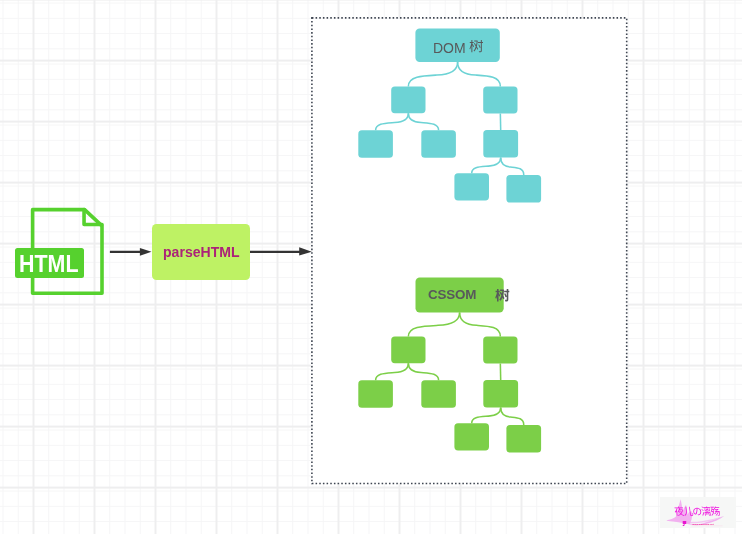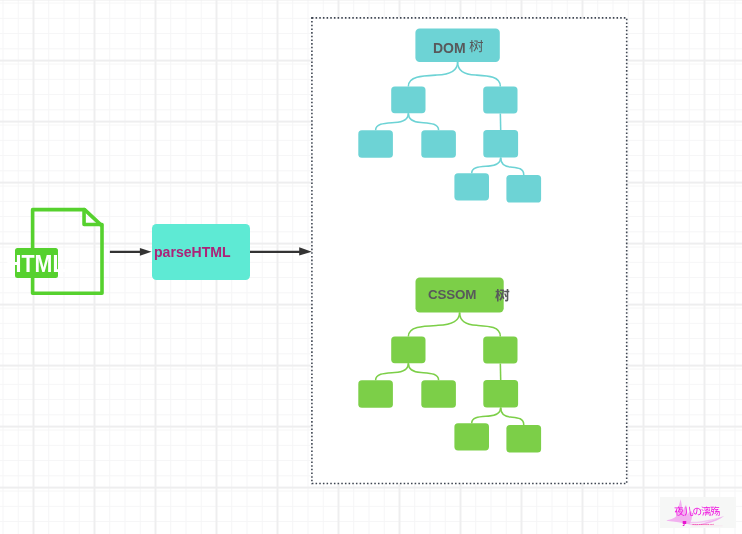--- a/index.html
+++ b/index.html
@@ -19,49 +19,49 @@
       linear-gradient(to bottom, #f5f5f6 1.1px, transparent 1.1px);
     background-size: 61px 61px, 61px 61px, 15.25px 15.25px, 15.25px 15.25px;
     background-position: 32.5px -1.4px, 32.5px -1.4px, 2.5px 2.6px, 2.5px 2.6px;
   }
   #inner-plate{
     position:absolute;left:312.8px;top:18.8px;width:313px;height:463.8px;
     background:#ffffff;
   }
   svg.layer{position:absolute;left:0;top:0;width:742px;height:534px;overflow:visible;}
   .html-chip{
-    position:absolute;left:15px;top:248px;width:43px;height:30.1px;
+    position:absolute;left:15px;top:248px;width:69px;height:30.1px;
     background:#56d12e;border-radius:2.5px;
     display:flex;align-items:center;justify-content:center;
   }
   .html-chip span{
     color:#ffffff;font-weight:bold;font-size:24px;line-height:24px;
     transform:translate(-0.6px,1.3px) scaleX(0.893);display:block;
   }
   .proc-box{
     position:absolute;left:152.3px;top:224px;width:97.3px;height:56.2px;
-    background:#5eead4;border-radius:4.5px;
-    display:flex;align-items:center;
+    background:#bef264;border-radius:4.5px;
+    display:flex;align-items:center;justify-content:center;
   }
   .proc-box span{
     color:#ab2378;font-weight:bold;font-size:14.8px;line-height:15px;
     transform:scaleX(0.95);display:block;
   }
   .watermark{
     position:absolute;left:659.7px;top:497.1px;width:76.4px;height:30.7px;
   }
   .wm-plate{position:absolute;inset:0;background:#f6f7f6;}
   .wm-art{position:absolute;left:0;top:-2px;width:76.4px;height:34px;overflow:visible;}
   .tree-title{
     position:absolute;display:flex;align-items:center;
     color:#58595b;white-space:nowrap;
   }
   .tree-title .cjk{display:block;}
   #dom-title{left:432.9px;top:40.5px;height:14px;}
-  #dom-title .lat{font-size:14px;line-height:14px;font-weight:bold;}
+  #dom-title .lat{font-size:14px;line-height:14px;}
   #dom-title .cjk{width:14.6px;height:14.6px;margin-left:3.0px;fill:#58595b;}
   #cssom-title{left:428.0px;top:288.2px;height:13.4px;font-weight:bold;gap:16px;}
   #cssom-title .lat{font-size:13.4px;line-height:13.4px;letter-spacing:-0.15px;}
   #cssom-title .cjk{width:14.8px;height:14.8px;margin-left:2.8px;fill:#58595b;
     position:relative;top:1.4px;}
 </style>
 </head>
 <body>
 
 <div id="canvas">

